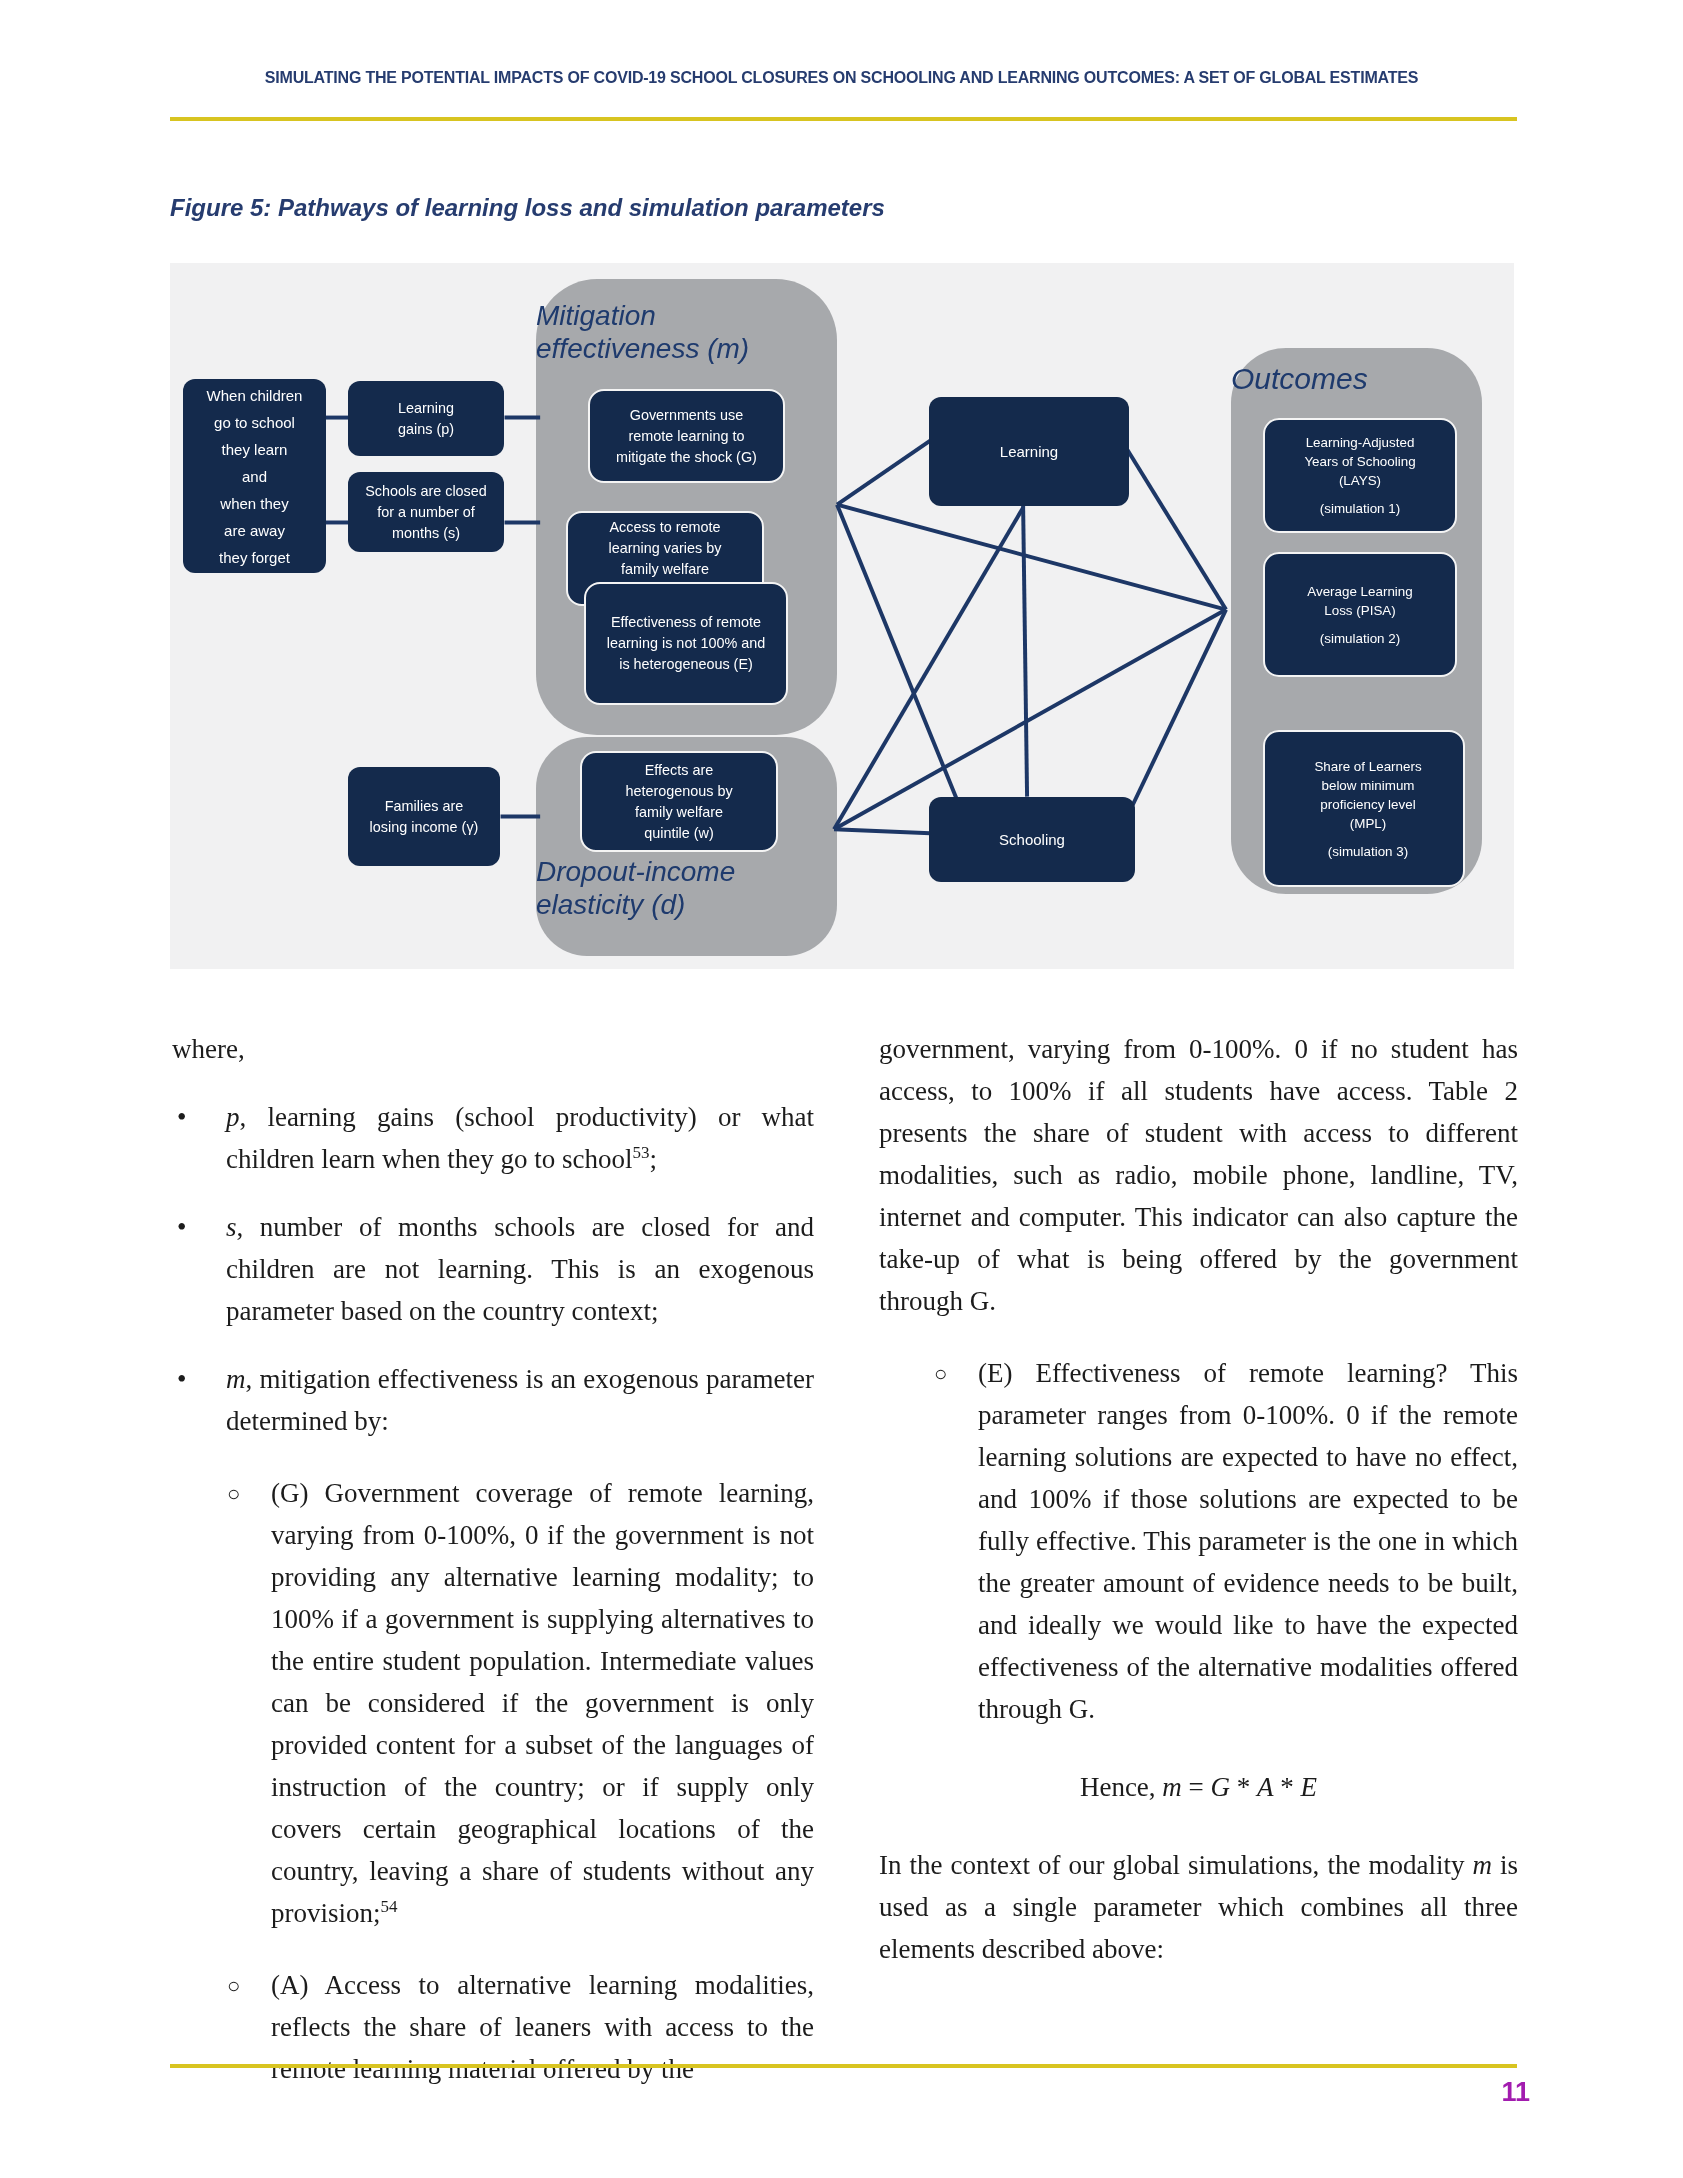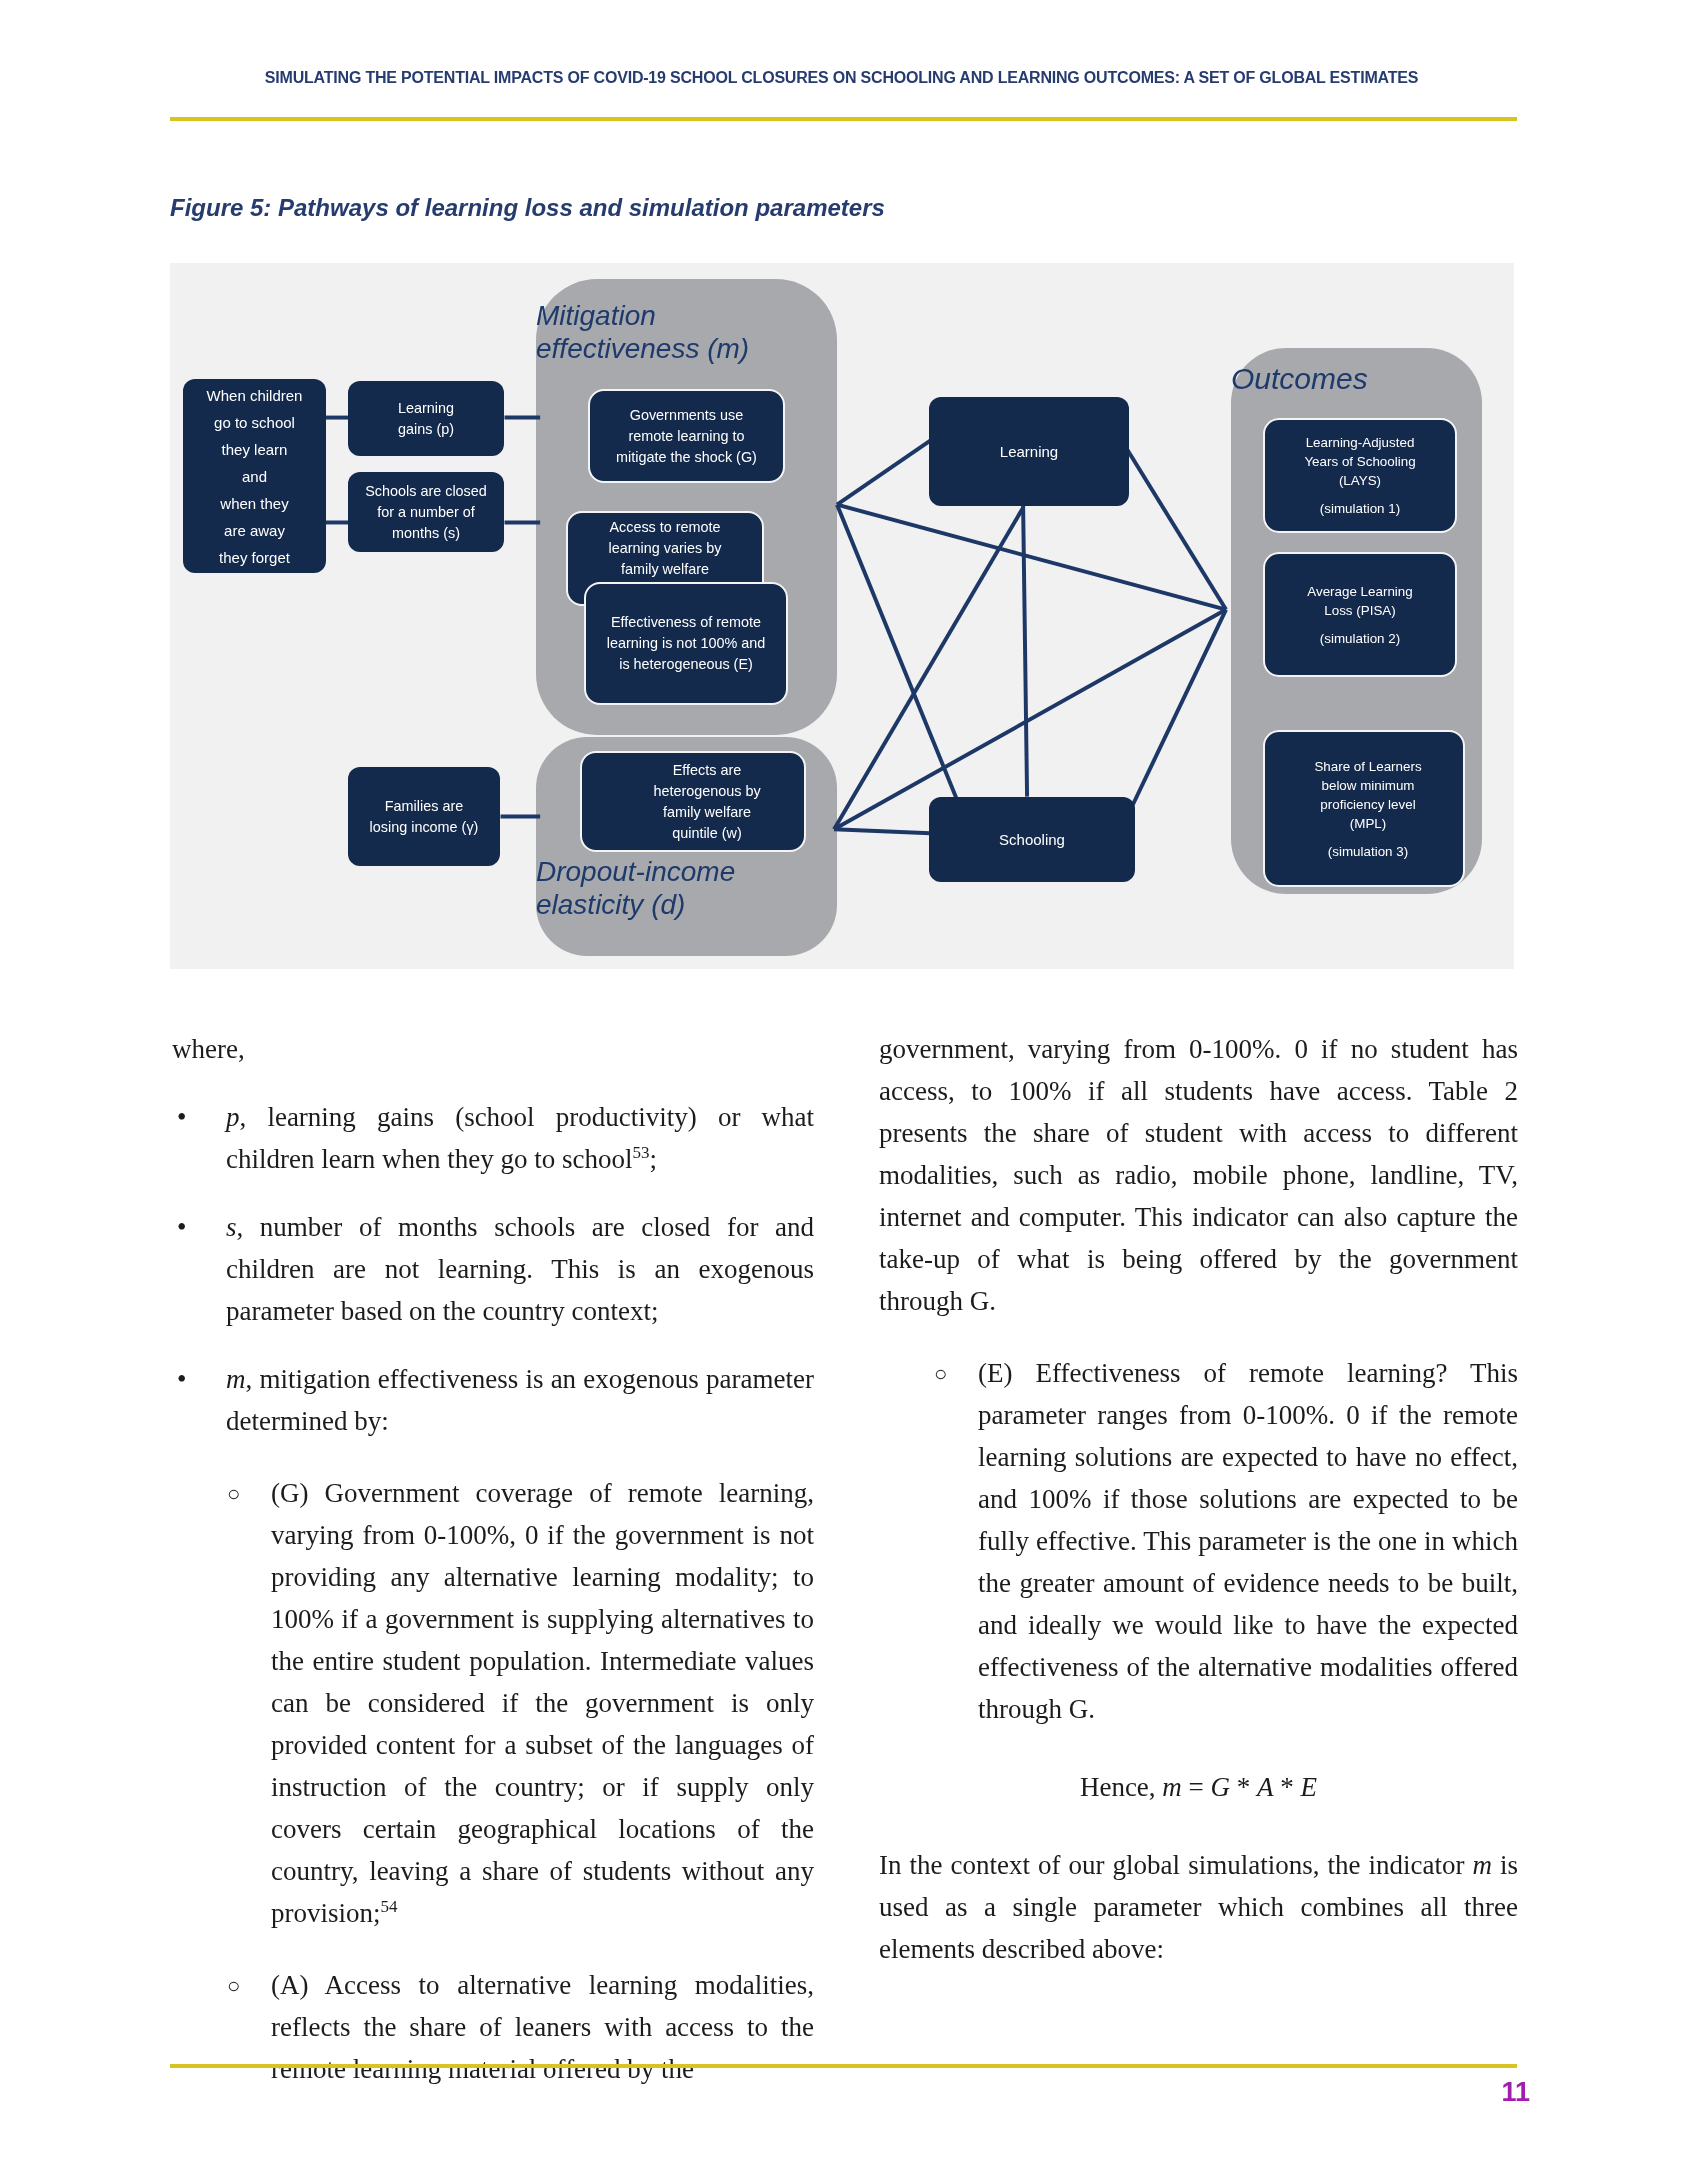--- a/index.html
+++ b/index.html
@@ -57,21 +57,21 @@
     white-space:pre-line;
   }
   .bordered { border:2px solid #f4f4f4; border-radius:16px; }
   .b-when   { left:13px;  top:116px; width:143px; height:194px; font-size:15px; line-height:27px; }
   .b-p      { left:178px; top:118px; width:156px; height:75px; }
   .b-s      { left:178px; top:209px; width:156px; height:80px; }
   .b-fam    { left:178px; top:504px; width:152px; height:99px; }
   .b-g      { left:418px; top:126px; width:193px; height:90px; }
   .b-a      { left:396px; top:224px; width:194px; height:91px;margin-top:24px; }
   .b-e      { left:414px; top:319px; width:200px; height:119px; }
-  .b-w      { left:410px; top:488px; width:194px; height:97px;padding-left:28px; }
+  .b-w      { left:410px; top:488px; width:194px; height:97px; }
   .b-learn  { left:759px; top:134px; width:200px; height:109px; font-size:15px; }
   .b-school { left:759px; top:534px; width:206px; height:85px;  font-size:15px; }
   .b-lays   { left:1093px; top:155px; width:190px; height:111px; font-size:13.4px; line-height:19px; }
   .b-pisa   { left:1093px; top:289px; width:190px; height:121px; font-size:13.4px; line-height:19px; }
   .b-mpl    { left:1093px; top:467px; width:190px; height:153px; font-size:13.4px; line-height:19px;padding-left:8px; }
   .sim { margin-top:9px; }
 
   
   .col { position:absolute; top:1028px; font-size:27px; line-height:42px; }
   .col-left  { left:172px; width:642px; }
@@ -208,20 +208,20 @@
 
     <div class="sub">
       <span class="marker">○</span><span>(E) Effectiveness of remote learning? This parameter ranges from 0-100%. 0 if the remote learning solutions are expected to have no effect, and 100% if those solutions are expected to be fully effective. This parameter is the one in which the greater amount of evidence needs to be built, and ideally we would like to have the expected effectiveness of the alternative modalities offered through G.</span>
     </div>
 
     <div class="formula">
       <span>Hence, </span><span class="it">m</span><span> = </span><span class="it">G</span><span> * </span><span class="it">A</span><span> * </span><span class="it">E</span>
     </div>
 
     <p class="justify closing">
-      <span>In the context of our global simulations, the indicator </span><span class="it">m</span><span> is used as a single parameter which combines all three elements described above:</span>
+      <span>In the context of our global simulations, the modality </span><span class="it">m</span><span> is used as a single parameter which combines all three elements described above:</span>
     </p>
   </div>
 
   <div class="rule rule-bottom"></div>
   <div class="page-number">11</div>
 </div>
 
 
 </body></html>

